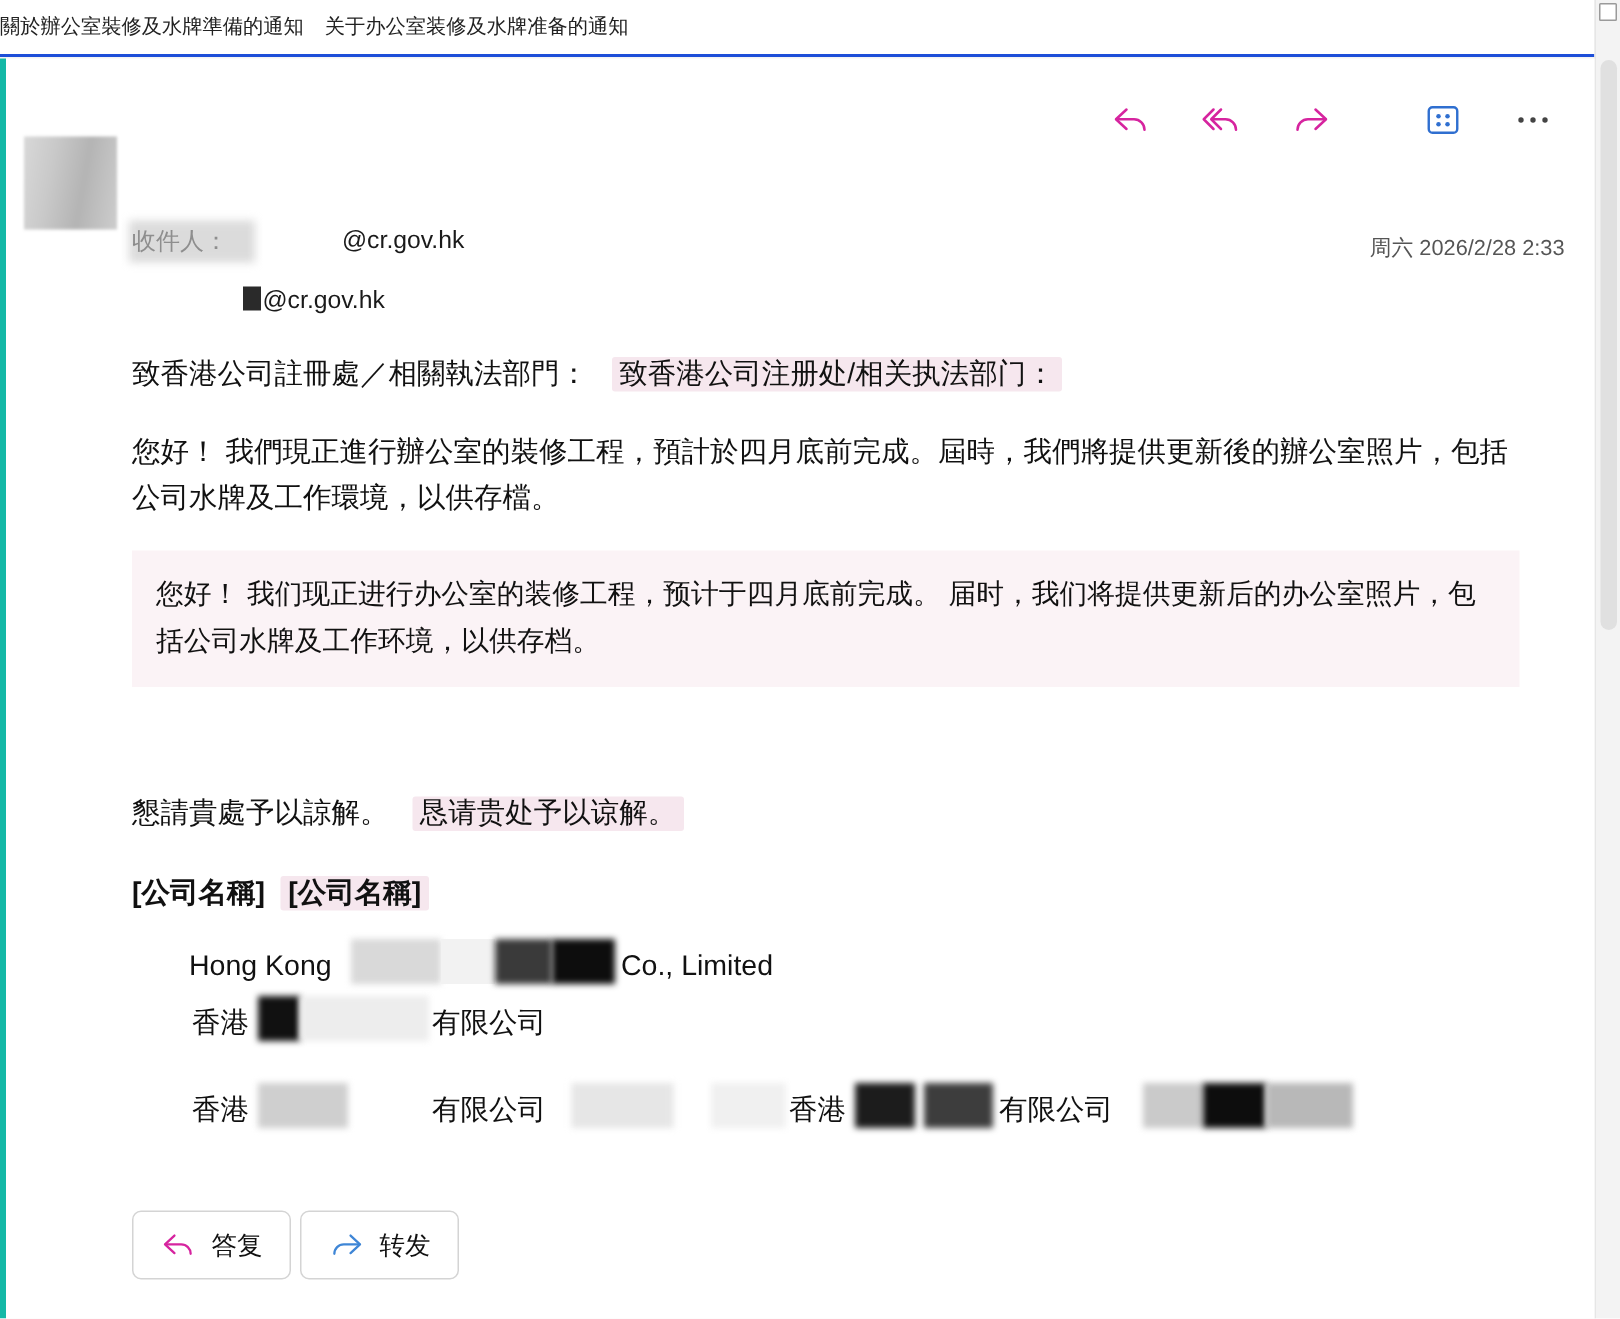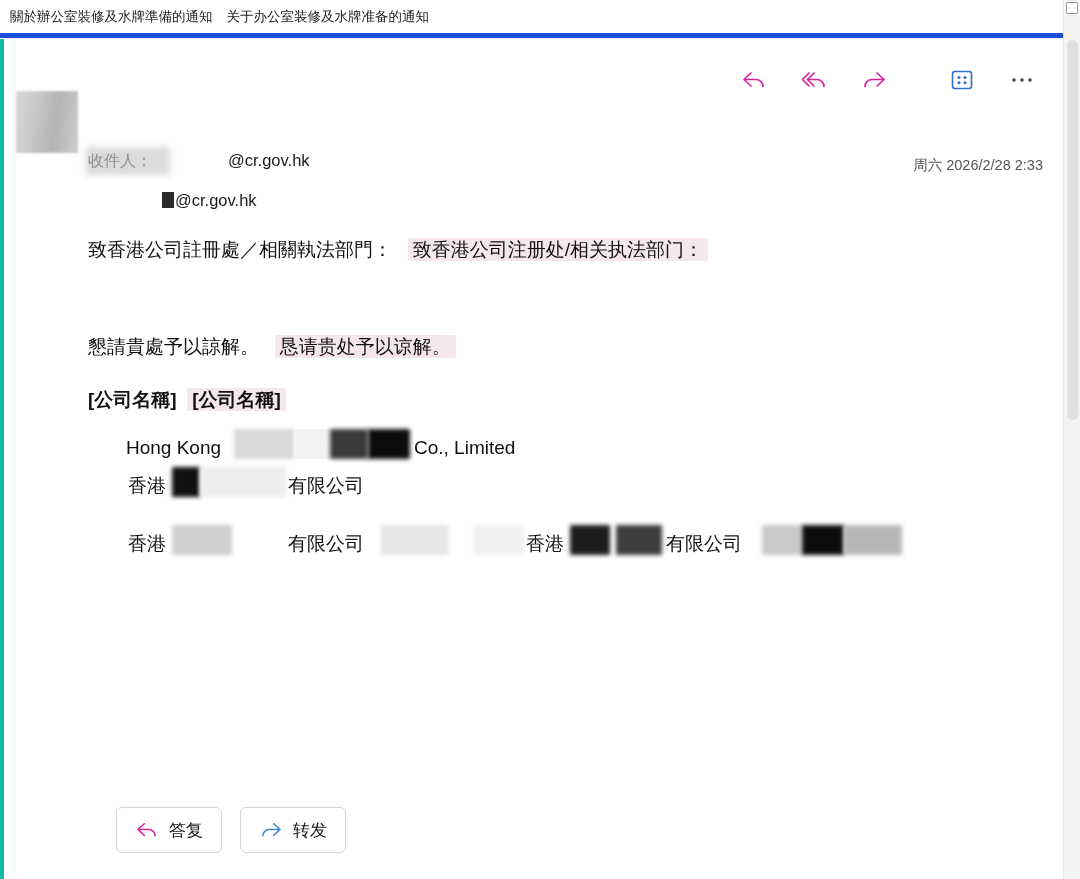--- a/index.html
+++ b/index.html
@@ -16,24 +16,23 @@
     width: 1080px; height: 879px;
     background: #f3f3f3;
   }
 
   
   .titlebar {
     position: absolute;
     top: 0; left: 0;
     width: 1063px; height: 38px;
     background: #ffffff;
-    border-bottom: 5px solid #1d4ed8;
+    border-bottom: 2px solid #1d4ed8;
     display: flex;
     align-items: center;
-    padding-left: 10px;
     gap: 14px;
   }
   .tab-title {
     font-size: 13.5px;
     color: #222;
     white-space: nowrap;
   }
   .tab-title.secondary { color: #222; }
 
   
@@ -211,22 +210,21 @@
     left: 0; top: 0;
     font-size: 19px;
   }
   .date-line b { font-weight: bold; }
 
   
   .btn-row {
     position: absolute;
     left: 84px; bottom: 26px;
     display: flex;
-    gap: 18px;
-    margin-left: 28px;
+    gap: 6px;
   }
   .btn {
     display: flex;
     align-items: center;
     gap: 10px;
     height: 46px;
     padding: 0 18px;
     border: 1px solid #d4d4d4;
     border-radius: 6px;
     background: #ffffff;
@@ -305,21 +303,23 @@
       <span class="dot-redact"></span><span>@cr.gov.hk</span>
     </div>
 
     <div class="body">
 
       <div class="line-1">
         <span>致香港公司註冊處／相關執法部門：</span>
         &nbsp;&nbsp;<span class="hl-pink">致香港公司注册处/相关执法部门：</span>
       </div>
 
-
+      <div class="para-trad">您好！ 我們現正進行辦公室的裝修工程，預計於四月底前完成。屆時，我們將提供更新後的辦公室照片，包括公司水牌及工作環境，以供存檔。</div>
+
+      <div class="para-simp-box">您好！ 我们现正进行办公室的装修工程，预计于四月底前完成。 届时，我们将提供更新后的办公室照片，包括公司水牌及工作环境，以供存档。</div>
 
       <div class="spacer"></div>
 
       <div class="line-apology">
         <span>懇請貴處予以諒解。</span>
         &nbsp;&nbsp;<span class="hl-pink">恳请贵处予以谅解。</span>
       </div>
 
       <div class="company-head">
         <span>[公司名稱]</span>

